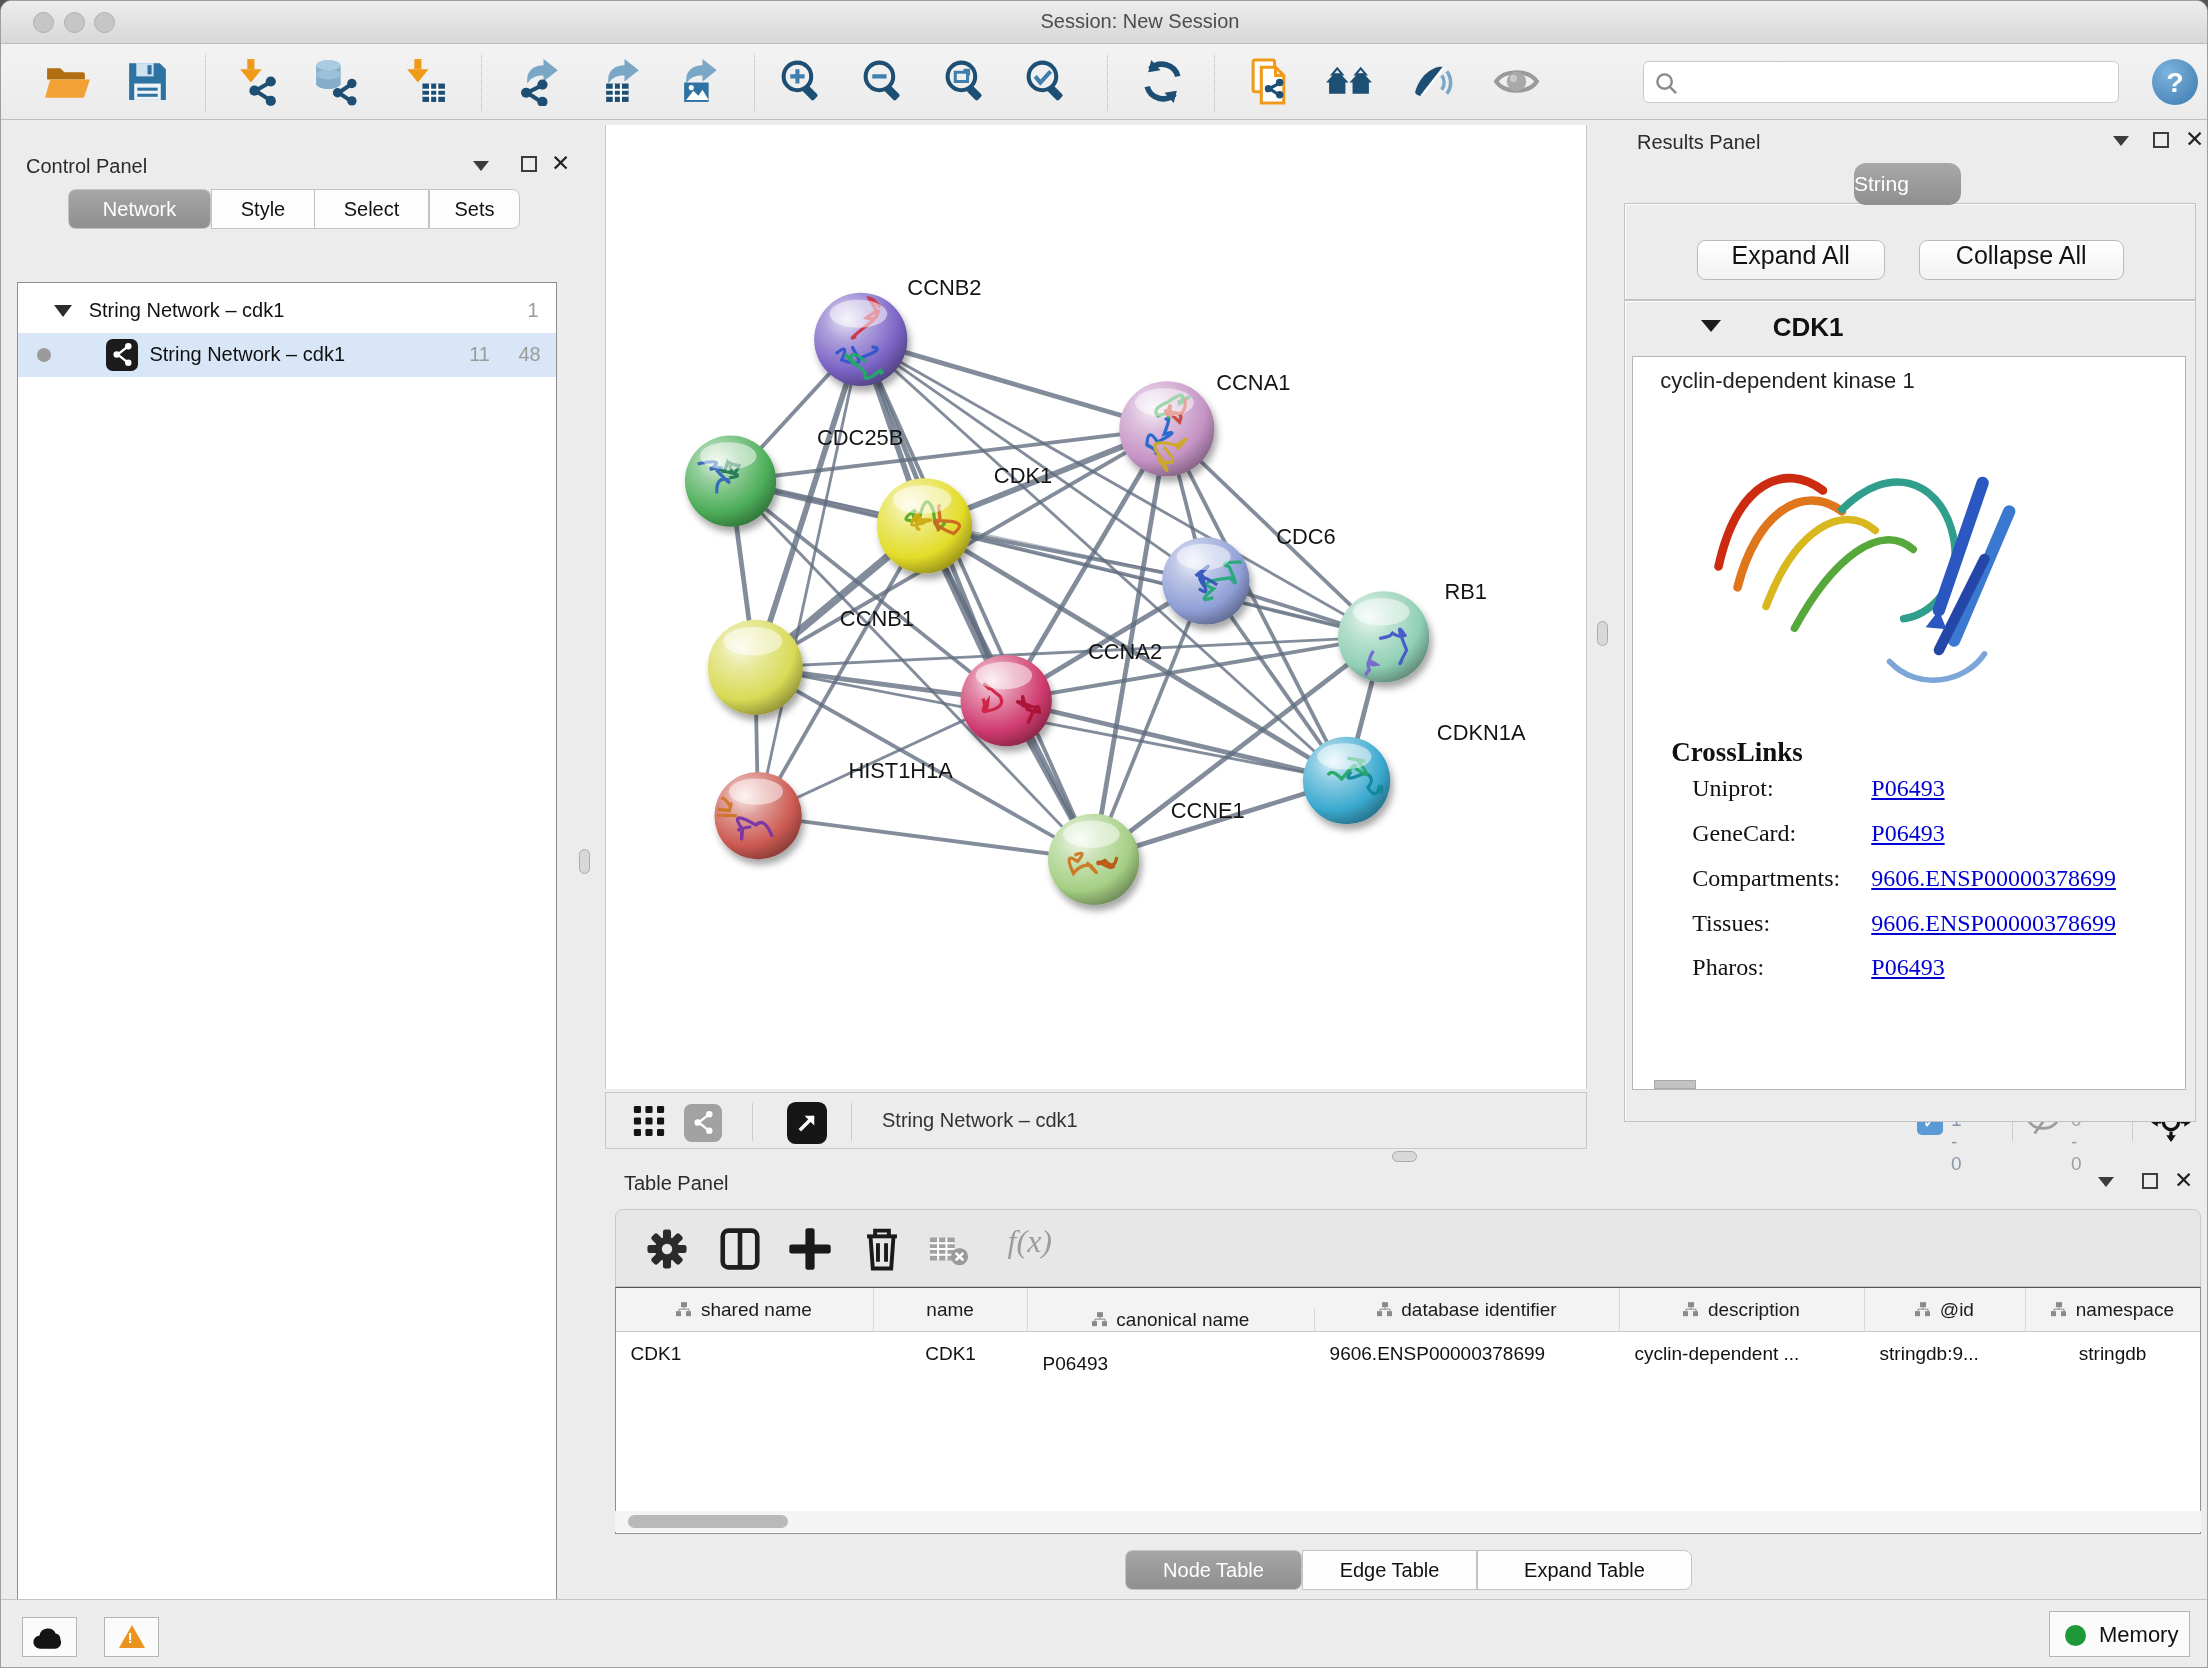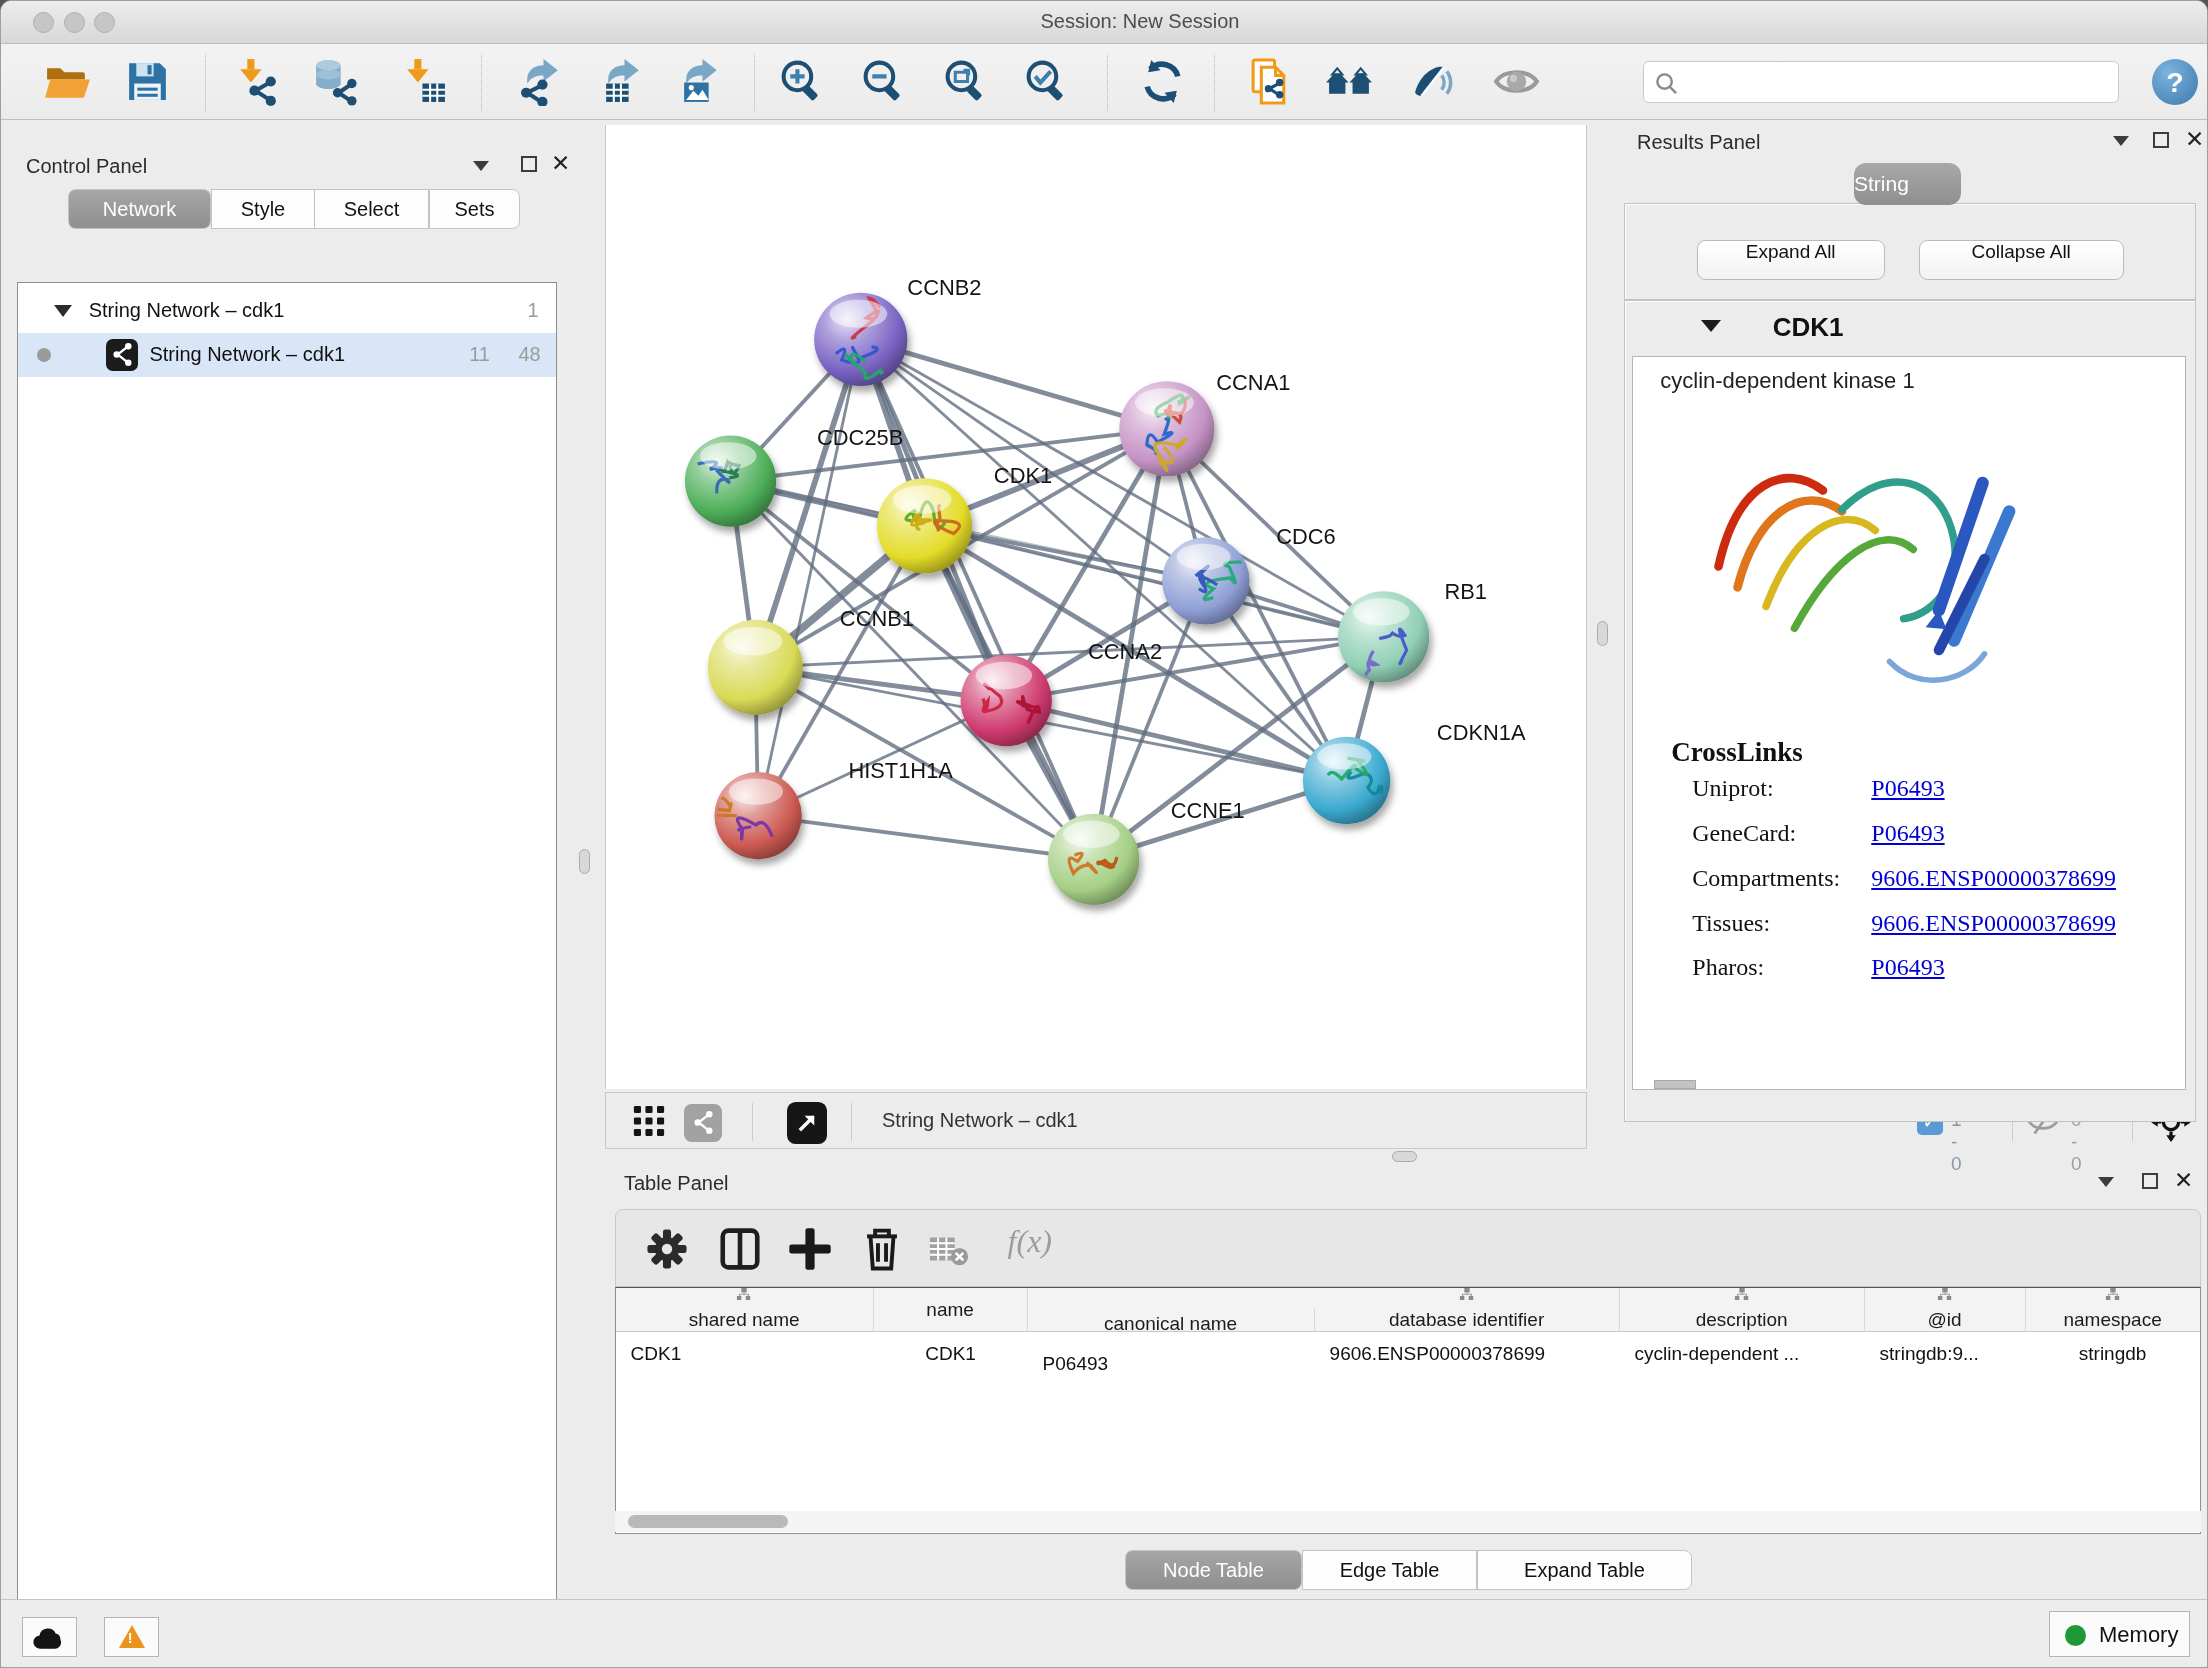--- a/index.html
+++ b/index.html
@@ -70,21 +70,21 @@
   .grip-h { position:absolute; width:25px; height:11.4px; background:#d8d8d8; border:1px solid #ababab; border-radius:5.7px; }
 
   
   #rpanel { position:absolute; left:1617px; top:124px; width:585px; height:1003px; }
   #rtab { position:absolute; left:236px; top:38px; width:107px; height:42px; border-radius:12px;
           background:linear-gradient(#a8a8a8,#8f8f8f); color:#fff; font-size:21px; text-align:left;
           line-height:42px; cursor:pointer; z-index:2; }
   .rbox { position:absolute; left:5.7px; width:572px; background:#ececec; border:1.9px solid #c2c2c2;
           box-shadow:inset 1px 1px 0 #fff; }
   .rbtn { position:absolute; top:36px; height:40px; background:linear-gradient(#ffffff,#f2f2f2);
-          border:1px solid #b9b9b9; border-radius:8.6px; font-size:19px; color:#111; text-align:center;
+          border:1px solid #b9b9b9; border-radius:8.6px; font-size:25px; color:#111; text-align:center;
           cursor:pointer; }
   #gene-hdr { position:absolute; left:0; top:0; width:100%; height:53px; }
   #gene-name { font-size:26px; font-weight:bold; color:#111; }
   #rinner { position:absolute; left:7.6px; top:55px; width:554px; height:734px; background:#fff;
             border:1px solid #b5b5b5; overflow:hidden; }
   #gene-desc { position:absolute; left:27px; top:11.4px; font-size:22px; color:#222; }
   .xl-title { position:absolute; left:38px; top:380px; font-family:"Liberation Serif","DejaVu Serif",serif;
               font-size:27px; font-weight:bold; color:#111; }
   .xlrow { position:absolute; left:59px; font-family:"Liberation Serif","DejaVu Serif",serif; font-size:24px; color:#111; }
   .xlrow .val { position:absolute; left:179px; color:#0000d4; text-decoration:underline; cursor:pointer; white-space:nowrap; }
@@ -93,21 +93,21 @@
   #tpanel { position:absolute; left:606px; top:1165px; width:1603px; height:423px; }
   #ttoolbar { position:absolute; left:7.6px; top:43px; width:1586px; height:78px; background:#e7e7e7;
               border:1px solid #c9c9c9; border-radius:7.6px 7.6px 0 0; }
   .tticon { position:absolute; top:16px; width:46px; height:46px; cursor:pointer; }
   #fx { position:absolute; left:392px; top:13.3px; font-family:"Liberation Serif","DejaVu Serif",serif;
         font-style:italic; font-size:32px; color:#9c9c9c; cursor:pointer; }
   #ttable { position:absolute; left:7.6px; top:121px; width:1586px; height:247px; background:#fff;
             border:1.9px solid #8f8f8f; border-top-color:#555; overflow:hidden; }
   #thead { display:flex; height:44px; background:#f3f3f3; border-bottom:1px solid #c9c9c9; }
   .th { display:flex; align-items:center; justify-content:center; gap:8.6px; font-size:19px; color:#1b1b1b;
-        border-right:1px solid #d8d8d8; overflow:hidden; white-space:nowrap; cursor:pointer;flex-direction:column; }
+        border-right:1px solid #d8d8d8; overflow:hidden; white-space:nowrap; cursor:pointer; }
   #trow { display:flex; height:43px; align-items:center; font-size:19px; color:#111; cursor:pointer; }
   .td { overflow:hidden; white-space:nowrap; padding-left:15px; }
   .td.ctr { text-align:center; padding-left:0; }
   .c0{width:258px;flex:none;} .c1{width:154px;flex:none;} .c2{width:287px;flex:none;margin-top:20px;}
   .c3{width:305px;flex:none;} .c4{width:245px;flex:none;} .c5{width:161px;flex:none;} .c6{flex:1;}
   #hscroll { position:absolute; left:7.6px; top:345px; width:1586px; height:21px; background:#f4f4f4; }
   #hthumb { position:absolute; left:13.3px; top:3.8px; width:160px; height:13.3px; background:#b9b9b9; border-radius:6.7px; cursor:pointer; }
   #ttabs { position:absolute; left:0; top:384px; width:1603px; height:44px; }
 
   

